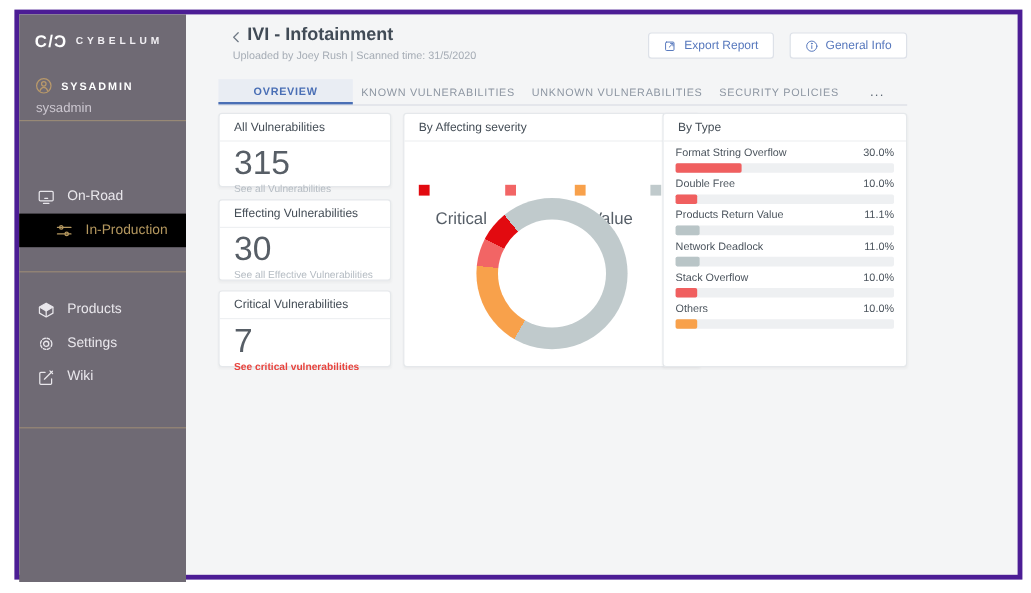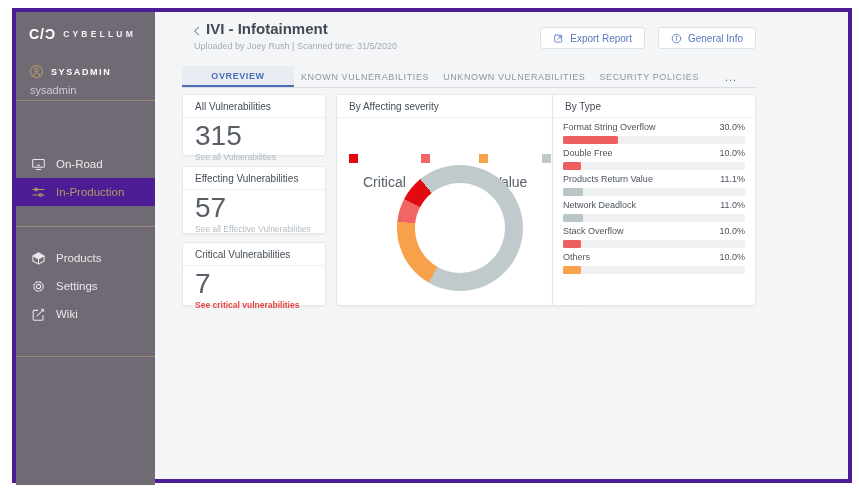--- a/index.html
+++ b/index.html
@@ -18,21 +18,21 @@
   .user { position:absolute; left:13px; top:52px; display:flex; align-items:center; gap:7px; }
   .user .icon { width:15px; height:15px; color:#b9996a; }
   .user-role { font-size:9px; font-weight:700; letter-spacing:1.6px; color:#ffffff; }
   .user-name { position:absolute; left:14px; top:72px; font-size:11px; color:#ccc7d0; }
   .sb-divider { position:absolute; left:0; width:139px; height:1px;
                 background:rgba(194,168,120,0.5); }
   .nav { position:absolute; left:0; width:139px; }
   .nav-item { height:28px; display:flex; align-items:center; gap:10px; padding-left:15px;
               font-size:11.5px; color:#e9e7ec; cursor:pointer; }
   .nav-item .icon { width:15px; height:15px; flex:0 0 15px; }
-  .nav-item.active { background:#4c1d95; color:#b5985f; }
+  .nav-item.active { background:#000000; color:#b5985f;justify-content:center; }
 
   .icon svg { width:100%; height:100%; display:block; }
 
   
   .main { position:absolute; left:139px; top:0; width:701px; height:473px; }
 
   .back-icon { position:absolute; left:36px; top:13px; width:12px; height:12px; color:#6e7884; cursor:pointer; }
   .page-title { position:absolute; left:51px; top:8px; font-size:15px; color:#414b56; }
   .page-subtitle { position:absolute; left:39px; top:29px; font-size:9px; color:#a5acb5; }
 
@@ -229,21 +229,21 @@
     <div class="sum-body">
       <div class="big-number">315</div>
       <div class="card-link muted">See all Vulnerabilities</div>
     </div>
   </div>
           <div class="card" id="sumcard1">
     <div class="card-header">
       <span class="card-title">Effecting Vulnerabilities</span>
     </div>
     <div class="sum-body">
-      <div class="big-number">57</div>
+      <div class="big-number">30</div>
       <div class="card-link muted">See all Effective Vulnerabilities</div>
     </div>
   </div>
           <div class="card" id="sumcard2">
     <div class="card-header">
       <span class="card-title">Critical Vulnerabilities</span>
     </div>
     <div class="sum-body">
       <div class="big-number">7</div>
       <div class="card-link critical">See critical vulnerabilities</div>

